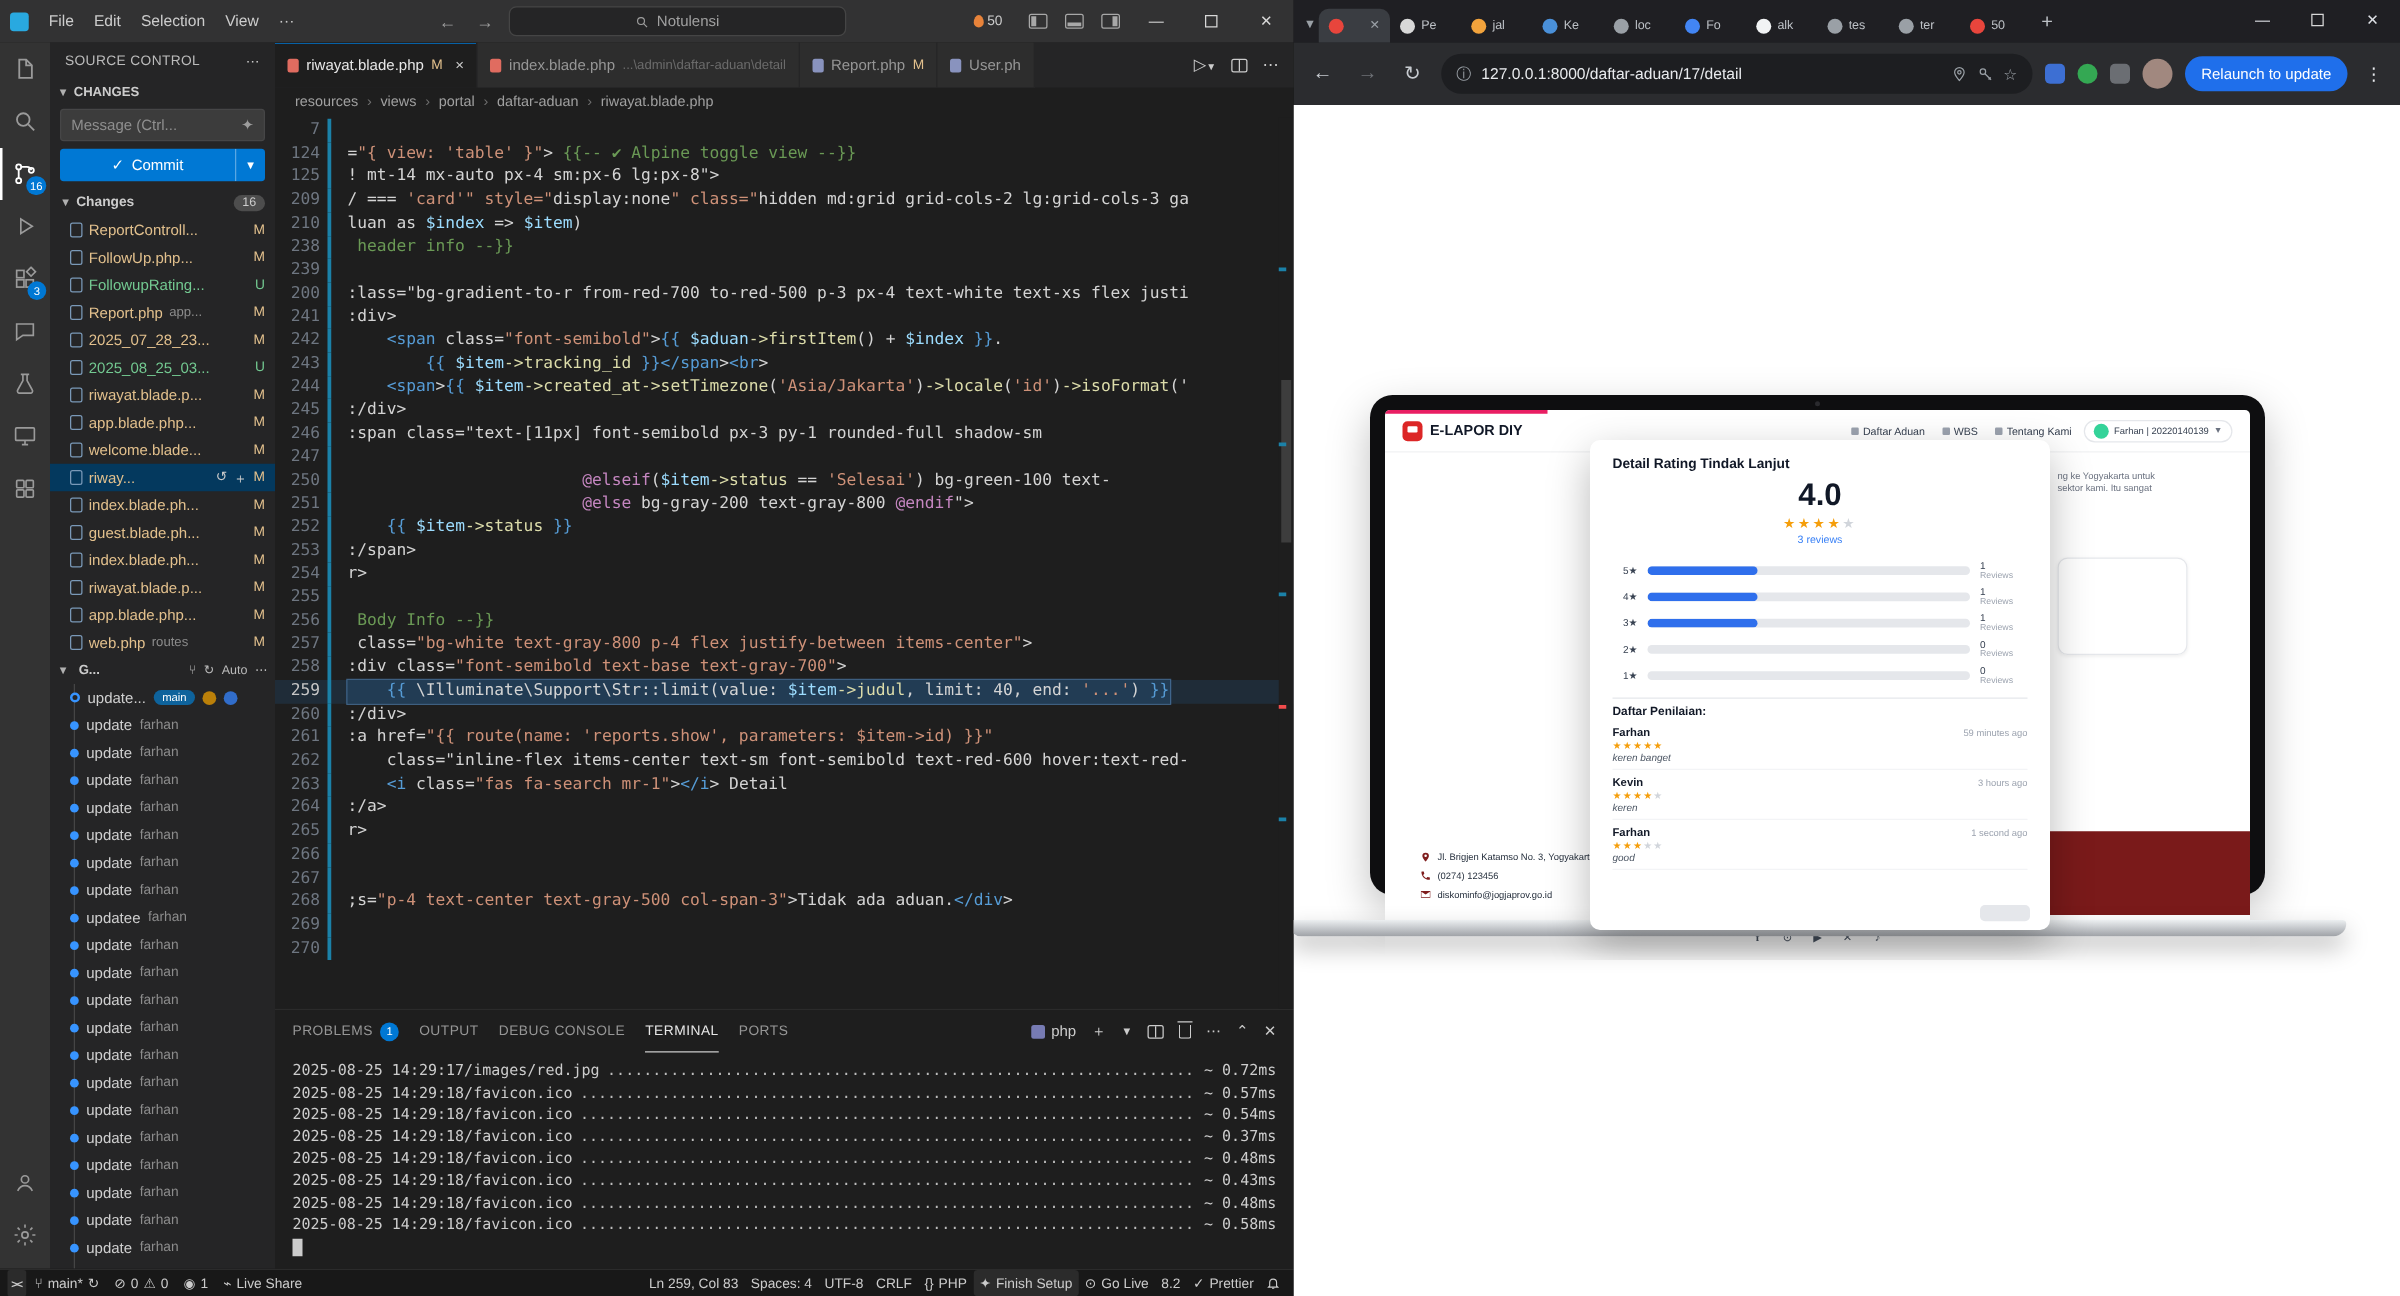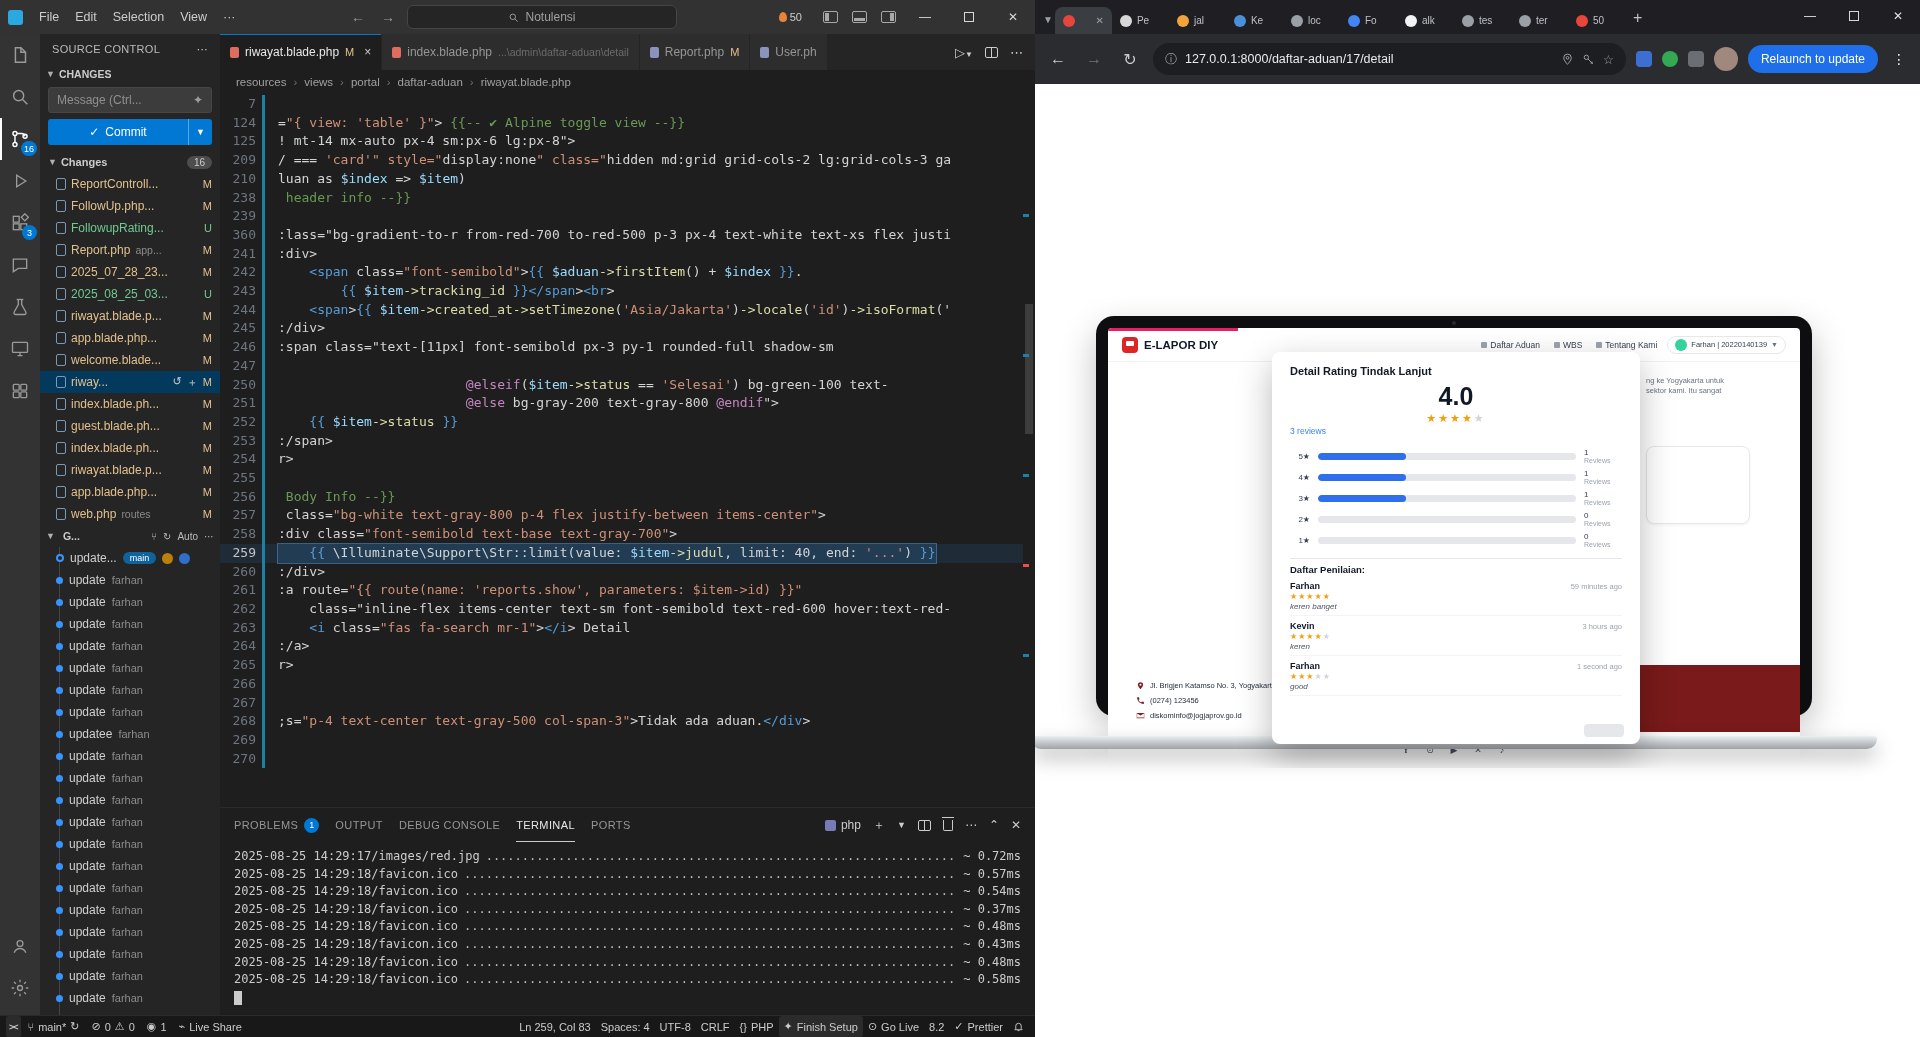--- a/index.html
+++ b/index.html
@@ -171,21 +171,21 @@
   .c-ic{width:9px;height:9px;flex:none;color:#7f1d1d}
   .f-maroon{position:absolute;left:182px;right:0;top:0;bottom:0;background:#7a1a1a}
   .f-social{position:absolute;left:0;top:404px;width:692px;height:36px;display:flex;align-items:center;justify-content:center;gap:11px;color:#4b5563;font-size:9px}
   .soc{width:13px;text-align:center}
   
   .modal{position:absolute;left:164px;top:24px;width:368px;height:392px;background:#ffffff;border-radius:8px;box-shadow:0 12px 34px rgba(0,0,0,.28);padding:13px 18px;z-index:5}
   .m-title{font-size:11px;font-weight:bold;color:#111827}
   .m-score{text-align:center;font-size:25px;font-weight:bold;color:#111827;margin-top:5px}
   .m-stars{text-align:center;color:#f59e0b;font-size:11px;letter-spacing:2px;margin-top:1px}
   .m-stars .off{color:#d1d5db}
-  .m-count{font-size:8.5px;color:#3b82f6;margin-top:1px}
+  .m-count{text-align:center;font-size:8.5px;color:#3b82f6;margin-top:1px}
   .m-bars{margin-top:10px}
   .m-bar{display:flex;align-items:center;height:21px;gap:8px}
   .mb-label{width:20px;font-size:8px;color:#374151;text-align:right;flex:none}
   .mb-track{flex:1;height:7px;background:#e5e7eb;border-radius:4px;overflow:hidden}
   .mb-fill{height:100%;background:#2f6fec;border-radius:4px}
   .mb-right{width:38px;flex:none;line-height:1.15}
   .mb-count{font-size:8px;color:#374151}
   .mb-unit{font-size:7px;color:#9ca3af}
   .m-divider{height:1px;background:#e5e7eb;margin:7px 0 5px}
   .m-list-title{font-size:9.5px;font-weight:bold;color:#111827;margin-bottom:1px}
@@ -596,40 +596,40 @@
           </div>
         <div class="vs-code">
           <div id="code-lines">
               <div class="cl"><span class="gut">7</span><span class="chg"></span><span class="ctx"></span></div>
               <div class="cl"><span class="gut">124</span><span class="chg"></span><span class="ctx"><span>=</span><span class="tk-s">"{ view: 'table' }"</span><span>&gt; </span><span class="tk-c">{{-- ✔ Alpine toggle view --}}</span></span></div>
               <div class="cl"><span class="gut">125</span><span class="chg"></span><span class="ctx"><span>! mt-14 mx-auto px-4 sm:px-6 lg:px-8"&gt;</span></span></div>
               <div class="cl"><span class="gut">209</span><span class="chg"></span><span class="ctx"><span>/ === </span><span class="tk-s">'card'</span><span class="tk-s">" style="</span><span>display:none</span><span class="tk-s">" class="</span><span>hidden md:grid grid-cols-2 lg:grid-cols-3 ga</span></span></div>
               <div class="cl"><span class="gut">210</span><span class="chg"></span><span class="ctx"><span>luan as </span><span class="tk-v">$index</span><span> =&gt; </span><span class="tk-v">$item</span><span>)</span></span></div>
               <div class="cl"><span class="gut">238</span><span class="chg"></span><span class="ctx"><span class="tk-c"> header info --}}</span></span></div>
               <div class="cl"><span class="gut">239</span><span class="chg"></span><span class="ctx"></span></div>
-              <div class="cl"><span class="gut">360</span><span class="chg"></span><span class="ctx"><span>:lass="bg-gradient-to-r from-red-700 to-red-500 p-3 px-4 text-white text-xs flex justi</span></span></div>
+              <div class="cl"><span class="gut">200</span><span class="chg"></span><span class="ctx"><span>:lass="bg-gradient-to-r from-red-700 to-red-500 p-3 px-4 text-white text-xs flex justi</span></span></div>
               <div class="cl"><span class="gut">241</span><span class="chg"></span><span class="ctx"><span>:div&gt;</span></span></div>
               <div class="cl"><span class="gut">242</span><span class="chg"></span><span class="ctx"><span>    </span><span class="tk-t">&lt;span</span><span> class=</span><span class="tk-s">"font-semibold"</span><span>&gt;</span><span class="tk-b">{{</span><span> </span><span class="tk-v">$aduan</span><span class="tk-f">-&gt;firstItem</span><span>() + </span><span class="tk-v">$index</span><span> </span><span class="tk-b">}}</span><span>.</span></span></div>
               <div class="cl"><span class="gut">243</span><span class="chg"></span><span class="ctx"><span>        </span><span class="tk-b">{{</span><span> </span><span class="tk-v">$item</span><span class="tk-f">-&gt;tracking_id</span><span> </span><span class="tk-b">}}</span><span class="tk-t">&lt;/span</span><span>&gt;</span><span class="tk-t">&lt;br</span><span>&gt;</span></span></div>
               <div class="cl"><span class="gut">244</span><span class="chg"></span><span class="ctx"><span>    </span><span class="tk-t">&lt;span</span><span>&gt;</span><span class="tk-b">{{</span><span> </span><span class="tk-v">$item</span><span class="tk-f">-&gt;created_at</span><span class="tk-f">-&gt;setTimezone</span><span>(</span><span class="tk-s">'Asia/Jakarta'</span><span>)</span><span class="tk-f">-&gt;locale</span><span>(</span><span class="tk-s">'id'</span><span>)</span><span class="tk-f">-&gt;isoFormat</span><span>('</span></span></div>
               <div class="cl"><span class="gut">245</span><span class="chg"></span><span class="ctx"><span>:/div&gt;</span></span></div>
               <div class="cl"><span class="gut">246</span><span class="chg"></span><span class="ctx"><span>:span class="text-[11px] font-semibold px-3 py-1 rounded-full shadow-sm</span></span></div>
               <div class="cl"><span class="gut">247</span><span class="chg"></span></div>
               <div class="cl"><span class="gut">250</span><span class="chg"></span><span class="ctx"><span>                        </span><span class="tk-k">@elseif</span><span>(</span><span class="tk-v">$item</span><span class="tk-f">-&gt;status</span><span> == </span><span class="tk-s">'Selesai'</span><span>) bg-green-100 text-</span></span></div>
               <div class="cl"><span class="gut">251</span><span class="chg"></span><span class="ctx"><span>                        </span><span class="tk-k">@else</span><span> bg-gray-200 text-gray-800 </span><span class="tk-k">@endif</span><span>"&gt;</span></span></div>
               <div class="cl"><span class="gut">252</span><span class="chg"></span><span class="ctx"><span>    </span><span class="tk-b">{{</span><span> </span><span class="tk-v">$item</span><span class="tk-f">-&gt;status</span><span> </span><span class="tk-b">}}</span></span></div>
               <div class="cl"><span class="gut">253</span><span class="chg"></span><span class="ctx"><span>:/span&gt;</span></span></div>
               <div class="cl"><span class="gut">254</span><span class="chg"></span><span class="ctx"><span>r&gt;</span></span></div>
               <div class="cl"><span class="gut">255</span><span class="chg"></span><span class="ctx"></span></div>
               <div class="cl"><span class="gut">256</span><span class="chg"></span><span class="ctx"><span class="tk-c"> Body Info --}}</span></span></div>
               <div class="cl"><span class="gut">257</span><span class="chg"></span><span class="ctx"><span> class=</span><span class="tk-s">"bg-white text-gray-800 p-4 flex justify-between items-center"</span><span>&gt;</span></span></div>
               <div class="cl"><span class="gut">258</span><span class="chg"></span><span class="ctx"><span>:div class=</span><span class="tk-s">"font-semibold text-base text-gray-700"</span><span>&gt;</span></span></div>
               <div class="cl act"><span class="gut">259</span><span class="chg"></span><span class="ctx"><span>    </span><span class="tk-b">{{</span><span> \Illuminate\Support\Str::limit(value: </span><span class="tk-v">$item</span><span class="tk-f">-&gt;judul</span><span>, limit: 40, end: </span><span class="tk-s">'...'</span><span>) </span><span class="tk-b">}}</span></span></div>
               <div class="cl"><span class="gut">260</span><span class="chg"></span><span class="ctx"><span>:/div&gt;</span></span></div>
-              <div class="cl"><span class="gut">261</span><span class="chg"></span><span class="ctx"><span>:a route=</span><span class="tk-s">"{{ route(name: 'reports.show', parameters: $item-&gt;id) }}"</span></span></div>
+              <div class="cl"><span class="gut">261</span><span class="chg"></span><span class="ctx"><span>:a href=</span><span class="tk-s">"{{ route(name: 'reports.show', parameters: $item-&gt;id) }}"</span></span></div>
               <div class="cl"><span class="gut">262</span><span class="chg"></span><span class="ctx"><span>    class="inline-flex items-center text-sm font-semibold text-red-600 hover:text-red-</span></span></div>
               <div class="cl"><span class="gut">263</span><span class="chg"></span><span class="ctx"><span>    </span><span class="tk-t">&lt;i</span><span> class=</span><span class="tk-s">"fas fa-search mr-1"</span><span>&gt;</span><span class="tk-t">&lt;/i</span><span>&gt; Detail</span></span></div>
               <div class="cl"><span class="gut">264</span><span class="chg"></span><span class="ctx"><span>:/a&gt;</span></span></div>
               <div class="cl"><span class="gut">265</span><span class="chg"></span><span class="ctx"><span>r&gt;</span></span></div>
               <div class="cl"><span class="gut">266</span><span class="chg"></span><span class="ctx"></span></div>
               <div class="cl"><span class="gut">267</span><span class="chg"></span><span class="ctx"></span></div>
               <div class="cl"><span class="gut">268</span><span class="chg"></span><span class="ctx"><span>;s=</span><span class="tk-s">"p-4 text-center text-gray-500 col-span-3"</span><span>&gt;Tidak ada aduan.</span><span class="tk-t">&lt;/div</span><span>&gt;</span></span></div>
               <div class="cl"><span class="gut">269</span><span class="chg"></span><span class="ctx"></span></div>
               <div class="cl"><span class="gut">270</span><span class="chg"></span><span class="ctx"></span></div>
             </div>

